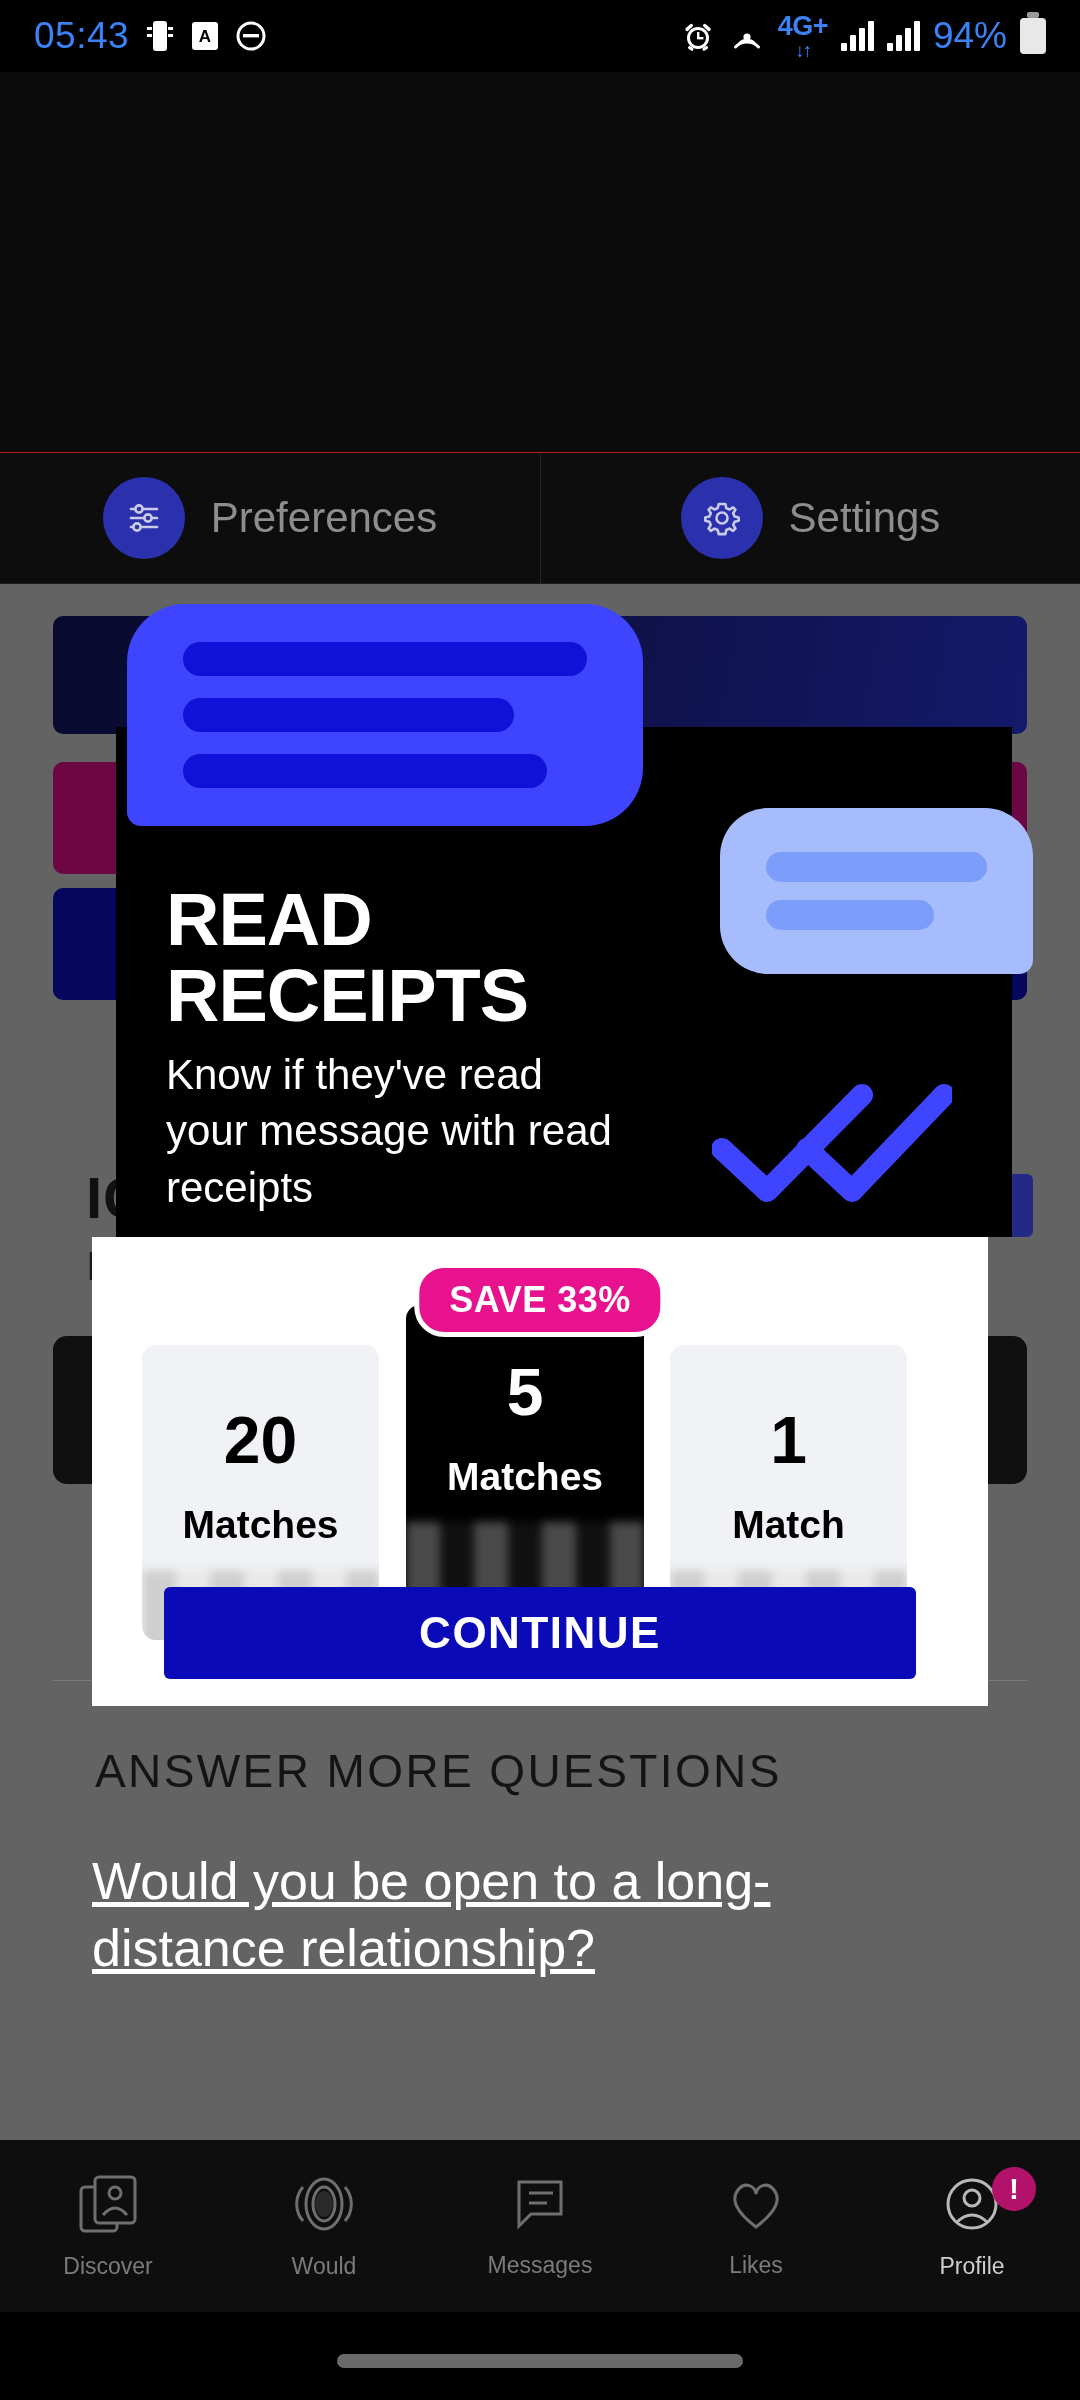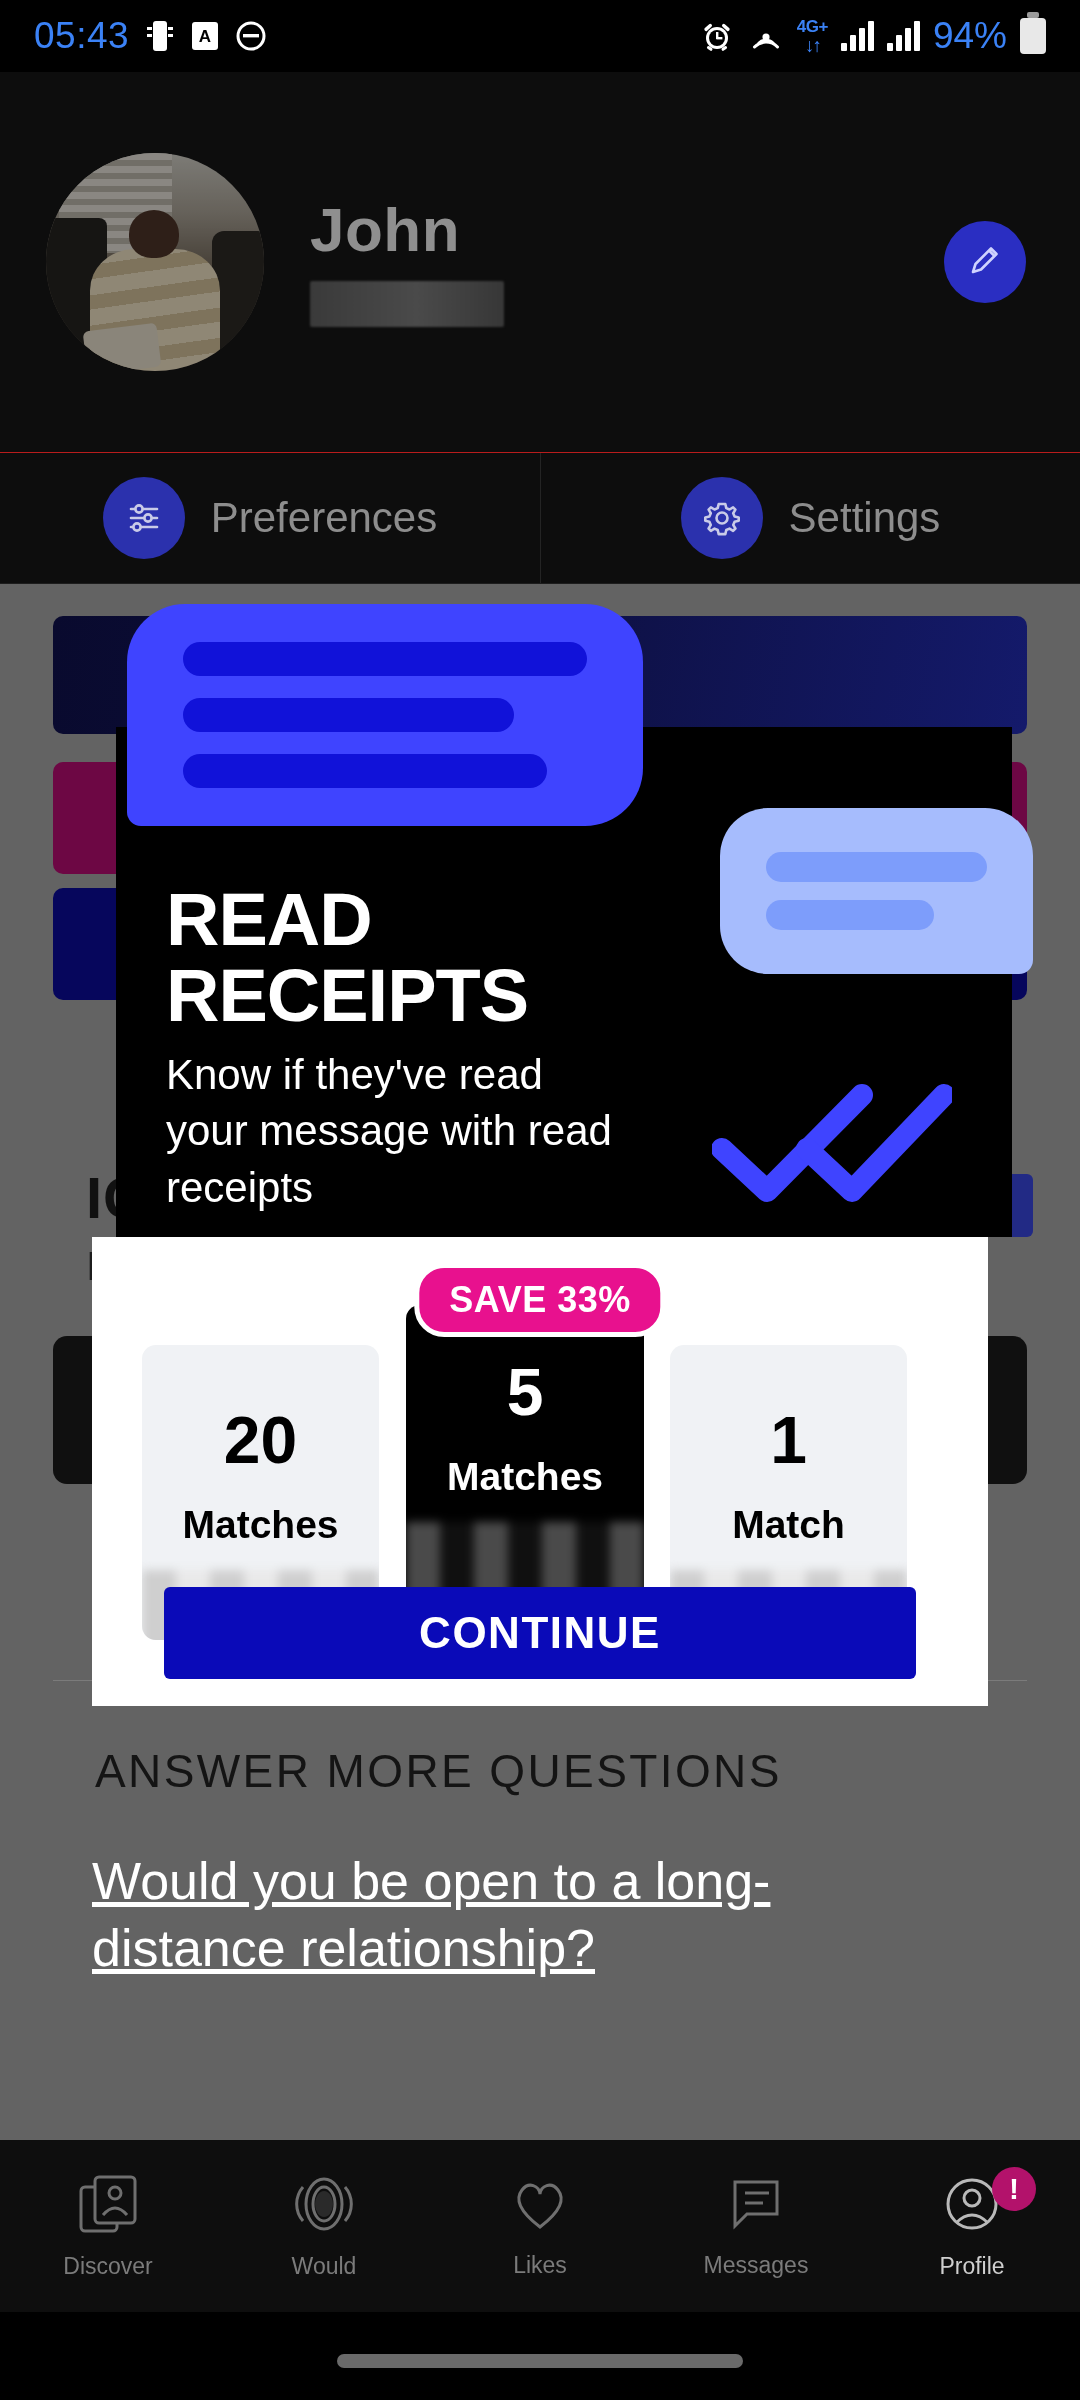--- a/index.html
+++ b/index.html
@@ -27,21 +27,21 @@
     width:26px; height:36px; border-radius:4px; background:#e8e8e8; position:relative;
   }
   .batt:after{ content:""; position:absolute; top:-6px; left:7px; width:12px; height:6px; background:#9a9a9a; border-radius:2px; }
   .bars{ display:flex; align-items:flex-end; gap:3px; height:30px; }
   .bars i{ display:block; width:6px; background:#fff; border-radius:1px; }
   .bars i:nth-child(1){height:8px}
   .bars i:nth-child(2){height:16px}
   .bars i:nth-child(3){height:23px}
   .bars i:nth-child(4){height:30px}
   .net{ display:flex; flex-direction:column; align-items:center; line-height:1; }
-  .net .g{ font-size:17px; font-weight:700; letter-spacing:-.5px; }
+  .net .g{ font-size:27px; font-weight:700; letter-spacing:-.5px; }
   .net .ar{ font-size:19px; margin-top:1px; letter-spacing:-2px; }
 
   
   .prof{
     position:absolute; left:0; top:72px; width:1080px; height:380px;
     background:#0d0d0d;
     display:flex; align-items:center; padding:0 46px;
   }
   .avatar{
     width:218px; height:218px; border-radius:50%;
@@ -308,43 +308,20 @@
           <i></i>
           <i></i>
           <i></i>
           <i></i>
         </span>
       <span class="sb-pct">94%</span>
       <span class="batt"></span>
     </div>
   </div>
 
-  <div class="prof">
-    <div class="avatar">
-      <span class="bg"></span>
-        <span class="blind"></span>
-        <span class="chairL"></span>
-      <span class="chairR"></span>
-        <span class="body"></span>
-        <span class="head"></span>
-        <span class="paper"></span>
-    </div>
-    <div class="prof-names">
-      <div class="prof-name">John</div>
-      <div class="redact"></div>
-    </div>
-    <div class="edit-fab">
-      <span>
-        <svg width="42" height="42" viewBox="0 0 42 42">
-            <path d="M9 33 L11.5 25 L27 9.5 L32.5 15 L17 30.5 Z" fill="none" stroke="#cfd3ff" stroke-width="2.6" stroke-linejoin="round"></path>
-            <path d="M25 11.5 L30.5 17" stroke="#cfd3ff" stroke-width="2.6"></path>
-          </svg>
-      </span>
-    </div>
-  </div>
 
   <div class="pstrip">
     <div class="cell">
       <span class="pcirc">
         <svg width="44" height="44" viewBox="0 0 44 44" fill="none" stroke="#c9cbe8" stroke-width="2.6" stroke-linecap="round">
           <line x1="9" y1="13" x2="35" y2="13"></line>
             <line x1="9" y1="22" x2="35" y2="22"></line>
             <line x1="9" y1="31" x2="35" y2="31"></line>
           <circle cx="17" cy="13" r="3.6" fill="#2b31ad"></circle>
             <circle cx="26" cy="22" r="3.6" fill="#2b31ad"></circle>
@@ -452,35 +429,35 @@
           <path d="M10 14 A26 26 0 0 0 10 48"></path>
             <path d="M52 14 A26 26 0 0 1 52 48"></path>
           </svg>
       </span>
       <span class="nav-label">Would</span>
     </div>
 
     <div class="nav-item">
       <span>
         <svg width="62" height="60" viewBox="0 0 62 60" fill="none" stroke="#6f6f6f" stroke-width="3">
-          <path d="M31 53 C10 37 6 25 13 16 C20 7 30 12 31 20 C32 12 42 7 49 16 C56 25 52 37 31 53 Z"></path>
-          </svg>
-      </span>
-      <span class="nav-label">Likes</span>
+          <path d="M10 8 H52 V40 H22 L10 52 Z"></path>
+            <line x1="20" y1="19" x2="44" y2="19"></line>
+            <line x1="20" y1="29" x2="38" y2="29"></line>
+          </svg>
+      </span>
+      <span class="nav-label">Messages</span>
     </div>
 
     <div class="nav-item">
       <span>
         <svg width="62" height="60" viewBox="0 0 62 60" fill="none" stroke="#6f6f6f" stroke-width="3">
-          <path d="M10 8 H52 V40 H22 L10 52 Z"></path>
-            <line x1="20" y1="19" x2="44" y2="19"></line>
-            <line x1="20" y1="29" x2="38" y2="29"></line>
-          </svg>
-      </span>
-      <span class="nav-label">Messages</span>
+          <path d="M31 53 C10 37 6 25 13 16 C20 7 30 12 31 20 C32 12 42 7 49 16 C56 25 52 37 31 53 Z"></path>
+          </svg>
+      </span>
+      <span class="nav-label">Likes</span>
     </div>
 
     <div class="nav-item active">
       <span>
         <svg width="62" height="62" viewBox="0 0 62 62" fill="none" stroke="#b9b9b9" stroke-width="3">
           <circle cx="31" cy="31" r="24"></circle>
             <circle cx="31" cy="25" r="8"></circle>
             <path d="M15 50 q16-16 32 0"></path>
           </svg>
       </span>

